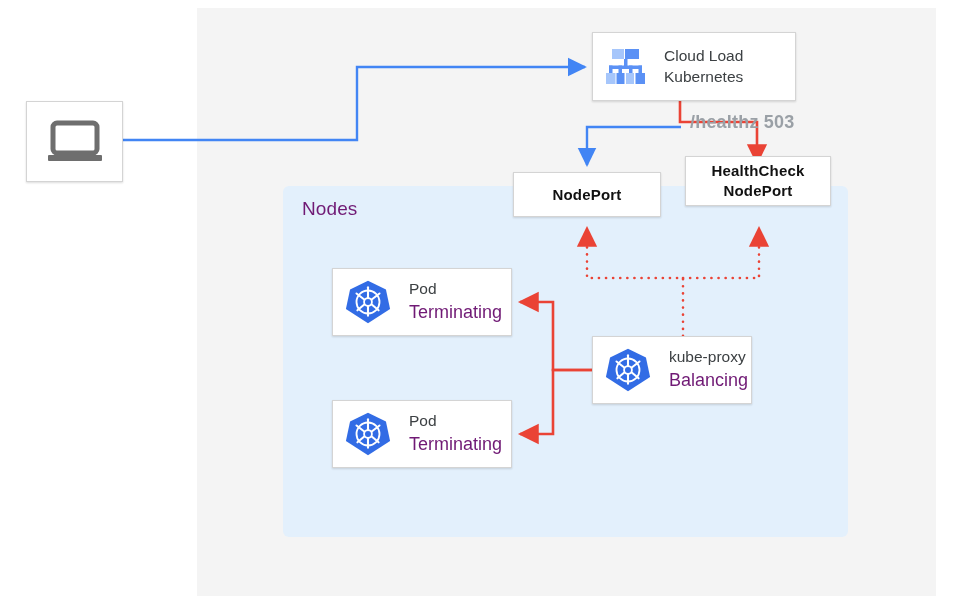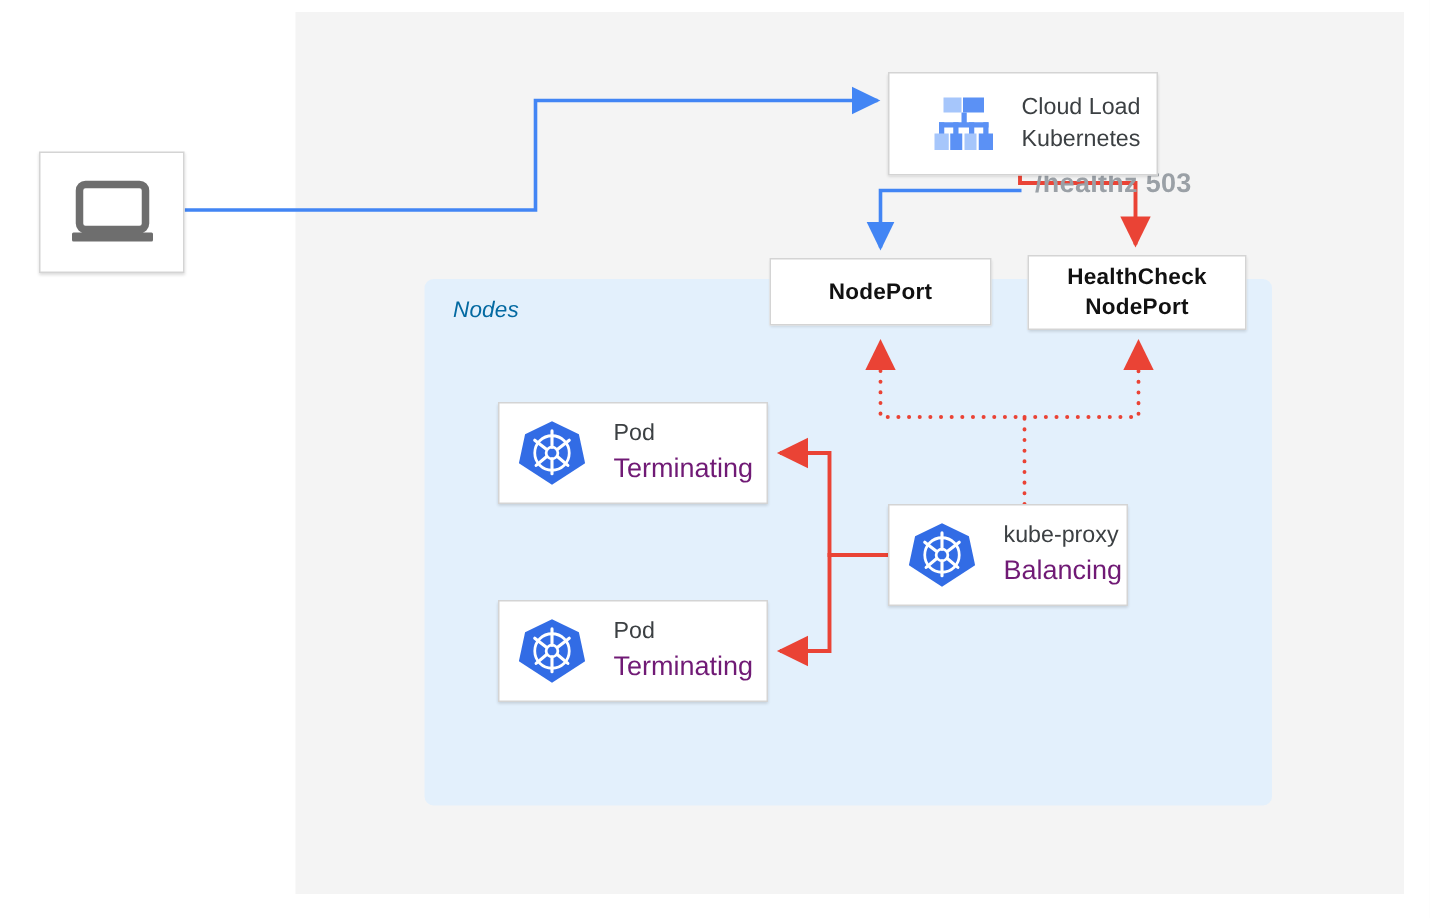--- a/index.html
+++ b/index.html
@@ -25,24 +25,23 @@
   .region-nodes {
     position: absolute;
     left: 283px; top: 186px;
     width: 565px; height: 351px;
     background: #e3f0fc;
     border-radius: 6px;
   }
   .region-nodes-label {
     position: absolute;
     left: 302px; top: 198px;
-    font-size: 15px;
-    color: #0369a1;
+    font-size: 19px;
+    color: #701a75;
     letter-spacing: 0.1px;
-    font-style: italic;
   }
   
   .card {
     position: absolute;
     background: #ffffff;
     border: 1px solid #d4d4d4;
     box-shadow: 0 1px 2px rgba(0,0,0,0.14);
     box-sizing: border-box;
     display: flex;
     align-items: center;
@@ -74,23 +73,23 @@
     line-height: 1.35;
   }
   .icon-slot {
     display: flex;
     align-items: center;
     justify-content: center;
     flex: 0 0 auto;
   }
   
   #client-box     { left: 26px;  top: 101px; width: 97px;  height: 81px; justify-content:center; }
-  #clb-box        { left: 592px; top: 32px;  width: 180px; height: 69px; padding-left: 28px; margin-top: 16px; }
+  #clb-box        { left: 592px; top: 32px;  width: 204px; height: 69px; padding-left: 11px; }
   #nodeport-box   { left: 513px; top: 172px; width: 148px; height: 45px; }
-  #hcnodeport-box { left: 685px; top: 170px; width: 146px; height: 50px; }
+  #hcnodeport-box { left: 685px; top: 156px; width: 146px; height: 50px; }
   #pod1-box       { left: 332px; top: 268px; width: 180px; height: 68px; padding-left: 12px; }
   #pod2-box       { left: 332px; top: 400px; width: 180px; height: 68px; padding-left: 12px; }
   #kubeproxy-box  { left: 592px; top: 336px; width: 160px; height: 68px; padding-left: 12px; }
 
   #clb-box .card-text       { margin-left: 16px; }
   #pod1-box .card-text,
   #pod2-box .card-text      { margin-left: 18px; }
   #kubeproxy-box .card-text { margin-left: 18px; }
 
   

